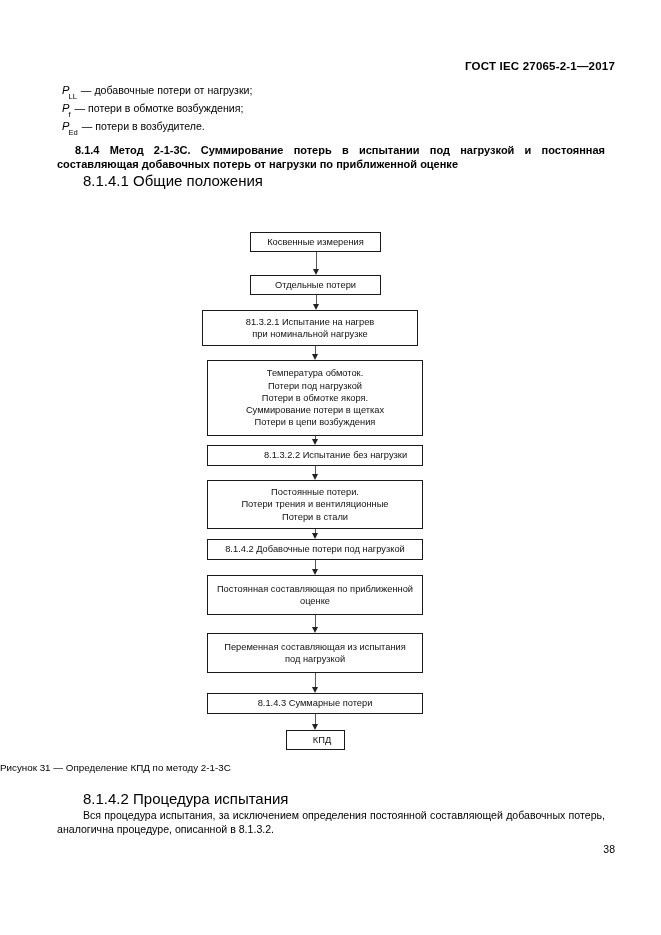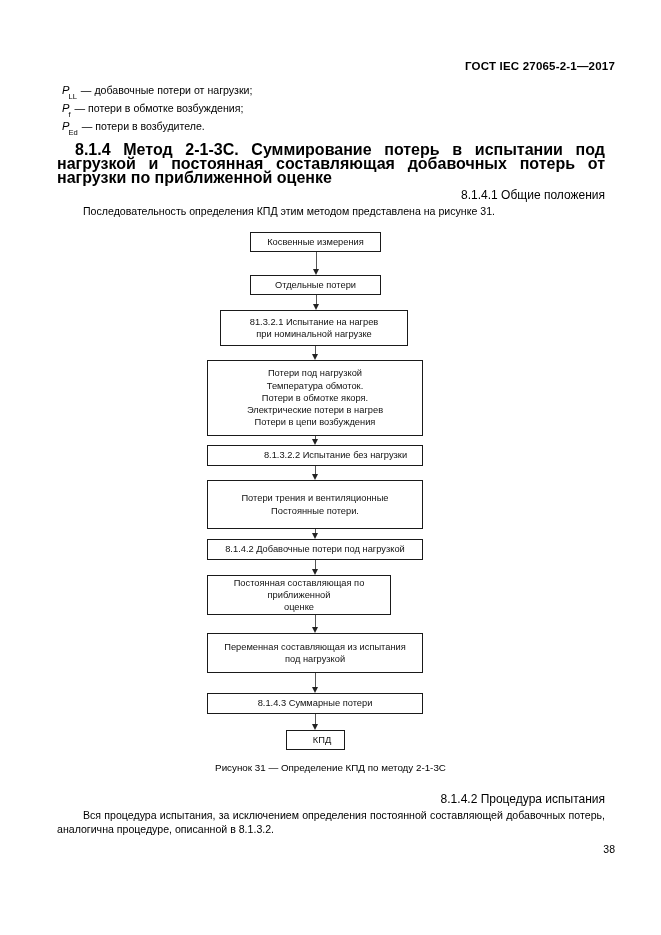--- a/index.html
+++ b/index.html
@@ -55,34 +55,33 @@
   }
   .defline .sub {
     font-size: 7.6px;
     vertical-align: sub;
     position: relative;
     top: 2px;
     left: -1px;
   }
 
   .head-bold {
-    font-size: 16px;
+    font-size: 11px;
     line-height: 14.2px;
     font-weight: bold;
     text-align: justify;
     text-indent: 18px;
     margin-top: 5px;
   }
 
   .sub-head {
-    font-size: 12px;
+    font-size: 15px;
     line-height: 14px;
     text-indent: 26px;
     margin-top: 3px;
-    text-align: right;
   }
 
   .para {
     font-size: 10.6px;
     line-height: 14.2px;
     text-align: justify;
     text-indent: 26px;
     margin-top: 2px;
   }
   .para.nojust { text-align: left; }
@@ -123,21 +122,21 @@
     border-right: 3.5px solid transparent;
     border-top: 6px solid #222;
   }
 
   
   .caption {
     position: absolute;
     top: 762px;
     left: 0;
     width: 661px;
-    text-align: center;
+    text-align: left;
     font-size: 9.8px;
   }
 
   
   .bottom {
     position: absolute;
     left: 57px;
     top: 789px;
     width: 548px;
   }
@@ -169,66 +168,66 @@
 
     <div class="defline">
       <span class="var">P</span><span class="sub">Ed</span><span> — потери в возбудителе.</span>
     </div>
 
     <div class="head-bold">8.1.4 Метод 2-1-3С. Суммирование потерь в испытании под нагрузкой и постоянная составляющая добавочных потерь от нагрузки по приближенной оценке</div>
 
     <div class="sub-head">8.1.4.1 Общие положения</div>
 
 
-    <div class="para nojust">Последовательность определения КПД этим методом представлена на рисунке 31.</div>
   </div>
 
   <div class="flow" id="flowchart">
       <div class="node" style="left: 250px; top: 0px; width: 131px; height: 20px;">
         <span class="txt">
           <div>Косвенные измерения</div>
         </span>
       </div>
       <div class="node" style="left: 250px; top: 43px; width: 131px; height: 20px;">
         <span class="txt">
           <div>Отдельные потери</div>
         </span>
       </div>
-      <div class="node" style="left: 220px; top: 78px; width: 188px; height: 36px;">
+      <div class="node" style="left: 202px; top: 78px; width: 216px; height: 36px;">
         <span class="txt">
           <div>81.3.2.1 Испытание на нагрев</div>
           <div>при номинальной нагрузке</div>
         </span>
       </div>
       <div class="node" style="left: 207px; top: 128px; width: 216px; height: 76px;">
         <span class="txt">
+          <div>Температура обмоток.</div>
           <div>Потери под нагрузкой</div>
-          <div>Температура обмоток.</div>
           <div>Потери в обмотке якоря.</div>
-          <div>Электрические потери в нагрев</div>
+          <div>Суммирование потери в щетках</div>
           <div>Потери в цепи возбуждения</div>
         </span>
       </div>
       <div class="node" style="left: 207px; top: 213px; width: 216px; height: 21px; padding-left: 41px;">
         <span class="txt">
           <div>8.1.3.2.2 Испытание без нагрузки</div>
         </span>
       </div>
       <div class="node" style="left: 207px; top: 248px; width: 216px; height: 49px;">
         <span class="txt">
+          <div>Постоянные потери.</div>
           <div>Потери трения и вентиляционные</div>
-          <div>Постоянные потери.</div>
+          <div>Потери в стали</div>
         </span>
       </div>
       <div class="node" style="left: 207px; top: 307px; width: 216px; height: 21px;">
         <span class="txt">
           <div>8.1.4.2 Добавочные потери под нагрузкой</div>
         </span>
       </div>
-      <div class="node" style="left: 207px; top: 343px; width: 184px; height: 40px;">
+      <div class="node" style="left: 207px; top: 343px; width: 216px; height: 40px;">
         <span class="txt">
           <div>Постоянная составляющая по приближенной</div>
           <div>оценке</div>
         </span>
       </div>
       <div class="node" style="left: 207px; top: 401px; width: 216px; height: 40px;">
         <span class="txt">
           <div>Переменная составляющая из испытания</div>
           <div>под нагрузкой</div>
         </span>

